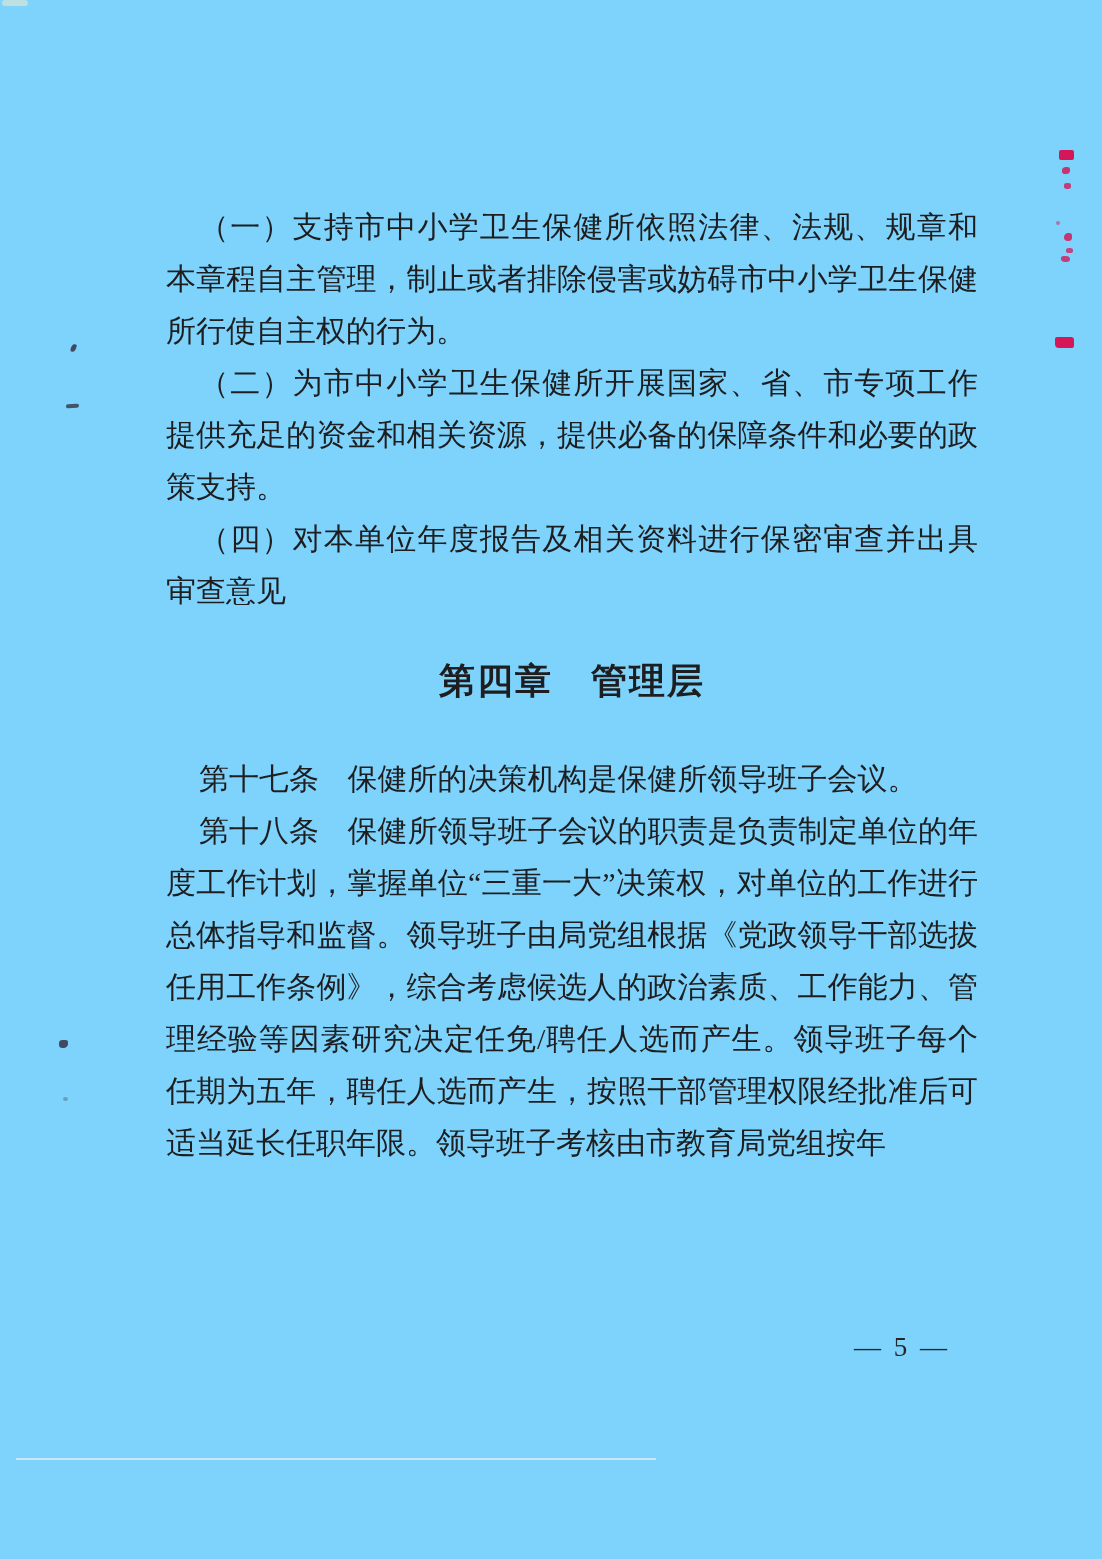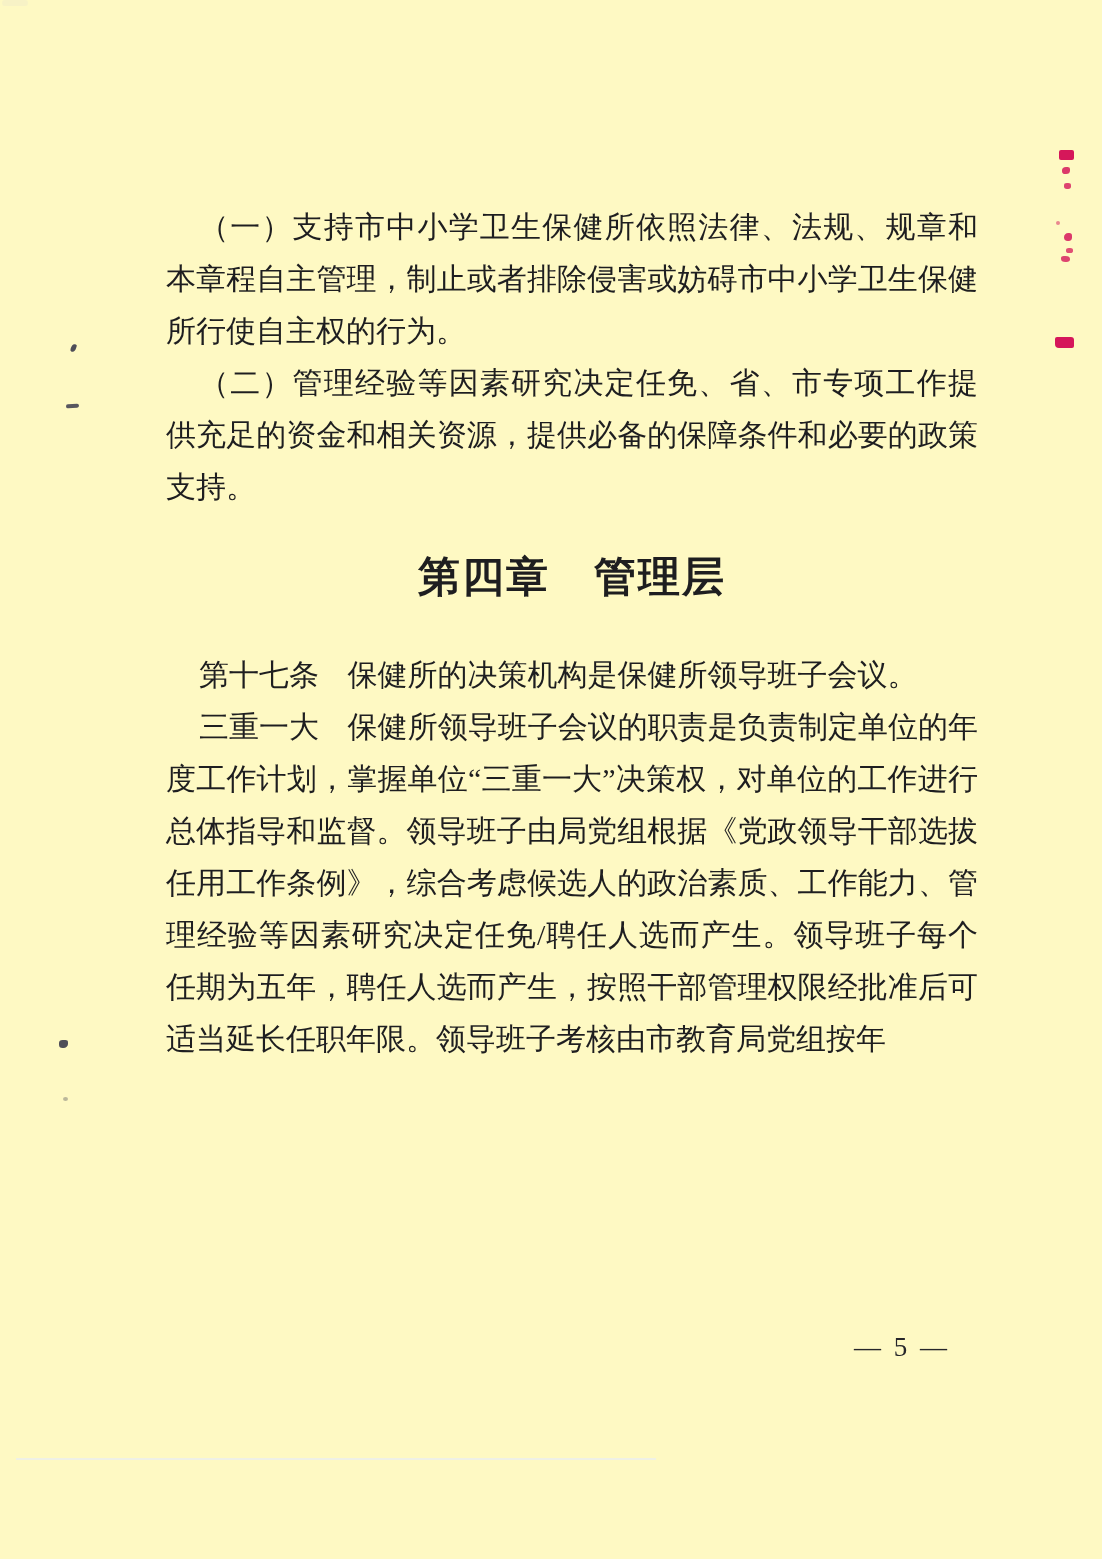--- a/index.html
+++ b/index.html
@@ -4,21 +4,21 @@
 <style>
   html, body {
     margin: 0;
     padding: 0;
     background: #ffffff;
   }
   .page {
     position: relative;
     width: 1102px;
     height: 1559px;
-    background: #fef9c3;
+    background: #7dd3fc;
     overflow: hidden;
     font-family: "Liberation Serif", "DejaVu Serif", serif;
     color: #1e1e20;
   }
   
   .content {
     position: absolute;
     left: 166px;
     top: 201px;
     width: 812px;
@@ -26,21 +26,21 @@
     line-height: 52px;
     text-align: justify;
   }
   .para {
     margin: 0;
     text-indent: 1.1em;
     letter-spacing: 0;
   }
   .chapter {
     margin: 38px 0 46px 0;
-    font-size: 42px;
+    font-size: 36px;
     line-height: 52px;
     font-weight: 700;
     text-align: center;
     text-indent: 0;
     letter-spacing: 2px;
   }
   .article-label {
     font-weight: 400;
     margin-right: 0.95em;
   }
@@ -79,29 +79,30 @@
     opacity: .75;
   }
 </style>
 </head>
 <body>
 
 <div class="page">
 
   <div class="content">
     <p class="para">（一）支持市中小学卫生保健所依照法律、法规、规章和本章程自主管理，制止或者排除侵害或妨碍市中小学卫生保健所行使自主权的行为。</p>
-    <p class="para">（二）管理经验等因素研究决定任免、省、市专项工作提供充足的资金和相关资源，提供必备的保障条件和必要的政策支持。</p>
+    <p class="para">（二）为市中小学卫生保健所开展国家、省、市专项工作提供充足的资金和相关资源，提供必备的保障条件和必要的政策支持。</p>
+    <p class="para">（四）对本单位年度报告及相关资料进行保密审查并出具审查意见</p>
 
     <h2 class="chapter">第四章　管理层</h2>
 
     <p class="para">
       <span class="article-label">第十七条</span><span>保健所的决策机构是保健所领导班子会议。</span>
     </p>
     <p class="para">
-      <span class="article-label">三重一大</span><span>保健所领导班子会议的职责是负责制定单位的年度工作计划，掌握单位“三重一大”决策权，对单位的工作进行总体指导和监督。领导班子由局党组根据《党政领导干部选拔任用工作条例》，综合考虑候选人的政治素质、工作能力、管理经验等因素研究决定任免/聘任人选而产生。领导班子每个任期为五年，聘任人选而产生，按照干部管理权限经批准后可适当延长任职年限。领导班子考核由市教育局党组按年</span>
+      <span class="article-label">第十八条</span><span>保健所领导班子会议的职责是负责制定单位的年度工作计划，掌握单位“三重一大”决策权，对单位的工作进行总体指导和监督。领导班子由局党组根据《党政领导干部选拔任用工作条例》，综合考虑候选人的政治素质、工作能力、管理经验等因素研究决定任免/聘任人选而产生。领导班子每个任期为五年，聘任人选而产生，按照干部管理权限经批准后可适当延长任职年限。领导班子考核由市教育局党组按年</span>
     </p>
   </div>
 
   <div class="page-number">— 5 —</div>
 
   <i class="artifact stamp f1" style="background: rgb(213, 23, 90);"></i>
   <i class="artifact stamp f2" style="background: rgb(213, 23, 90);"></i>
   <i class="artifact stamp f3" style="background: rgb(213, 23, 90);"></i>
   <i class="artifact stamp f4" style="background: rgb(213, 23, 90);"></i>
   <i class="artifact stamp f5" style="background: rgb(213, 23, 90);"></i>

